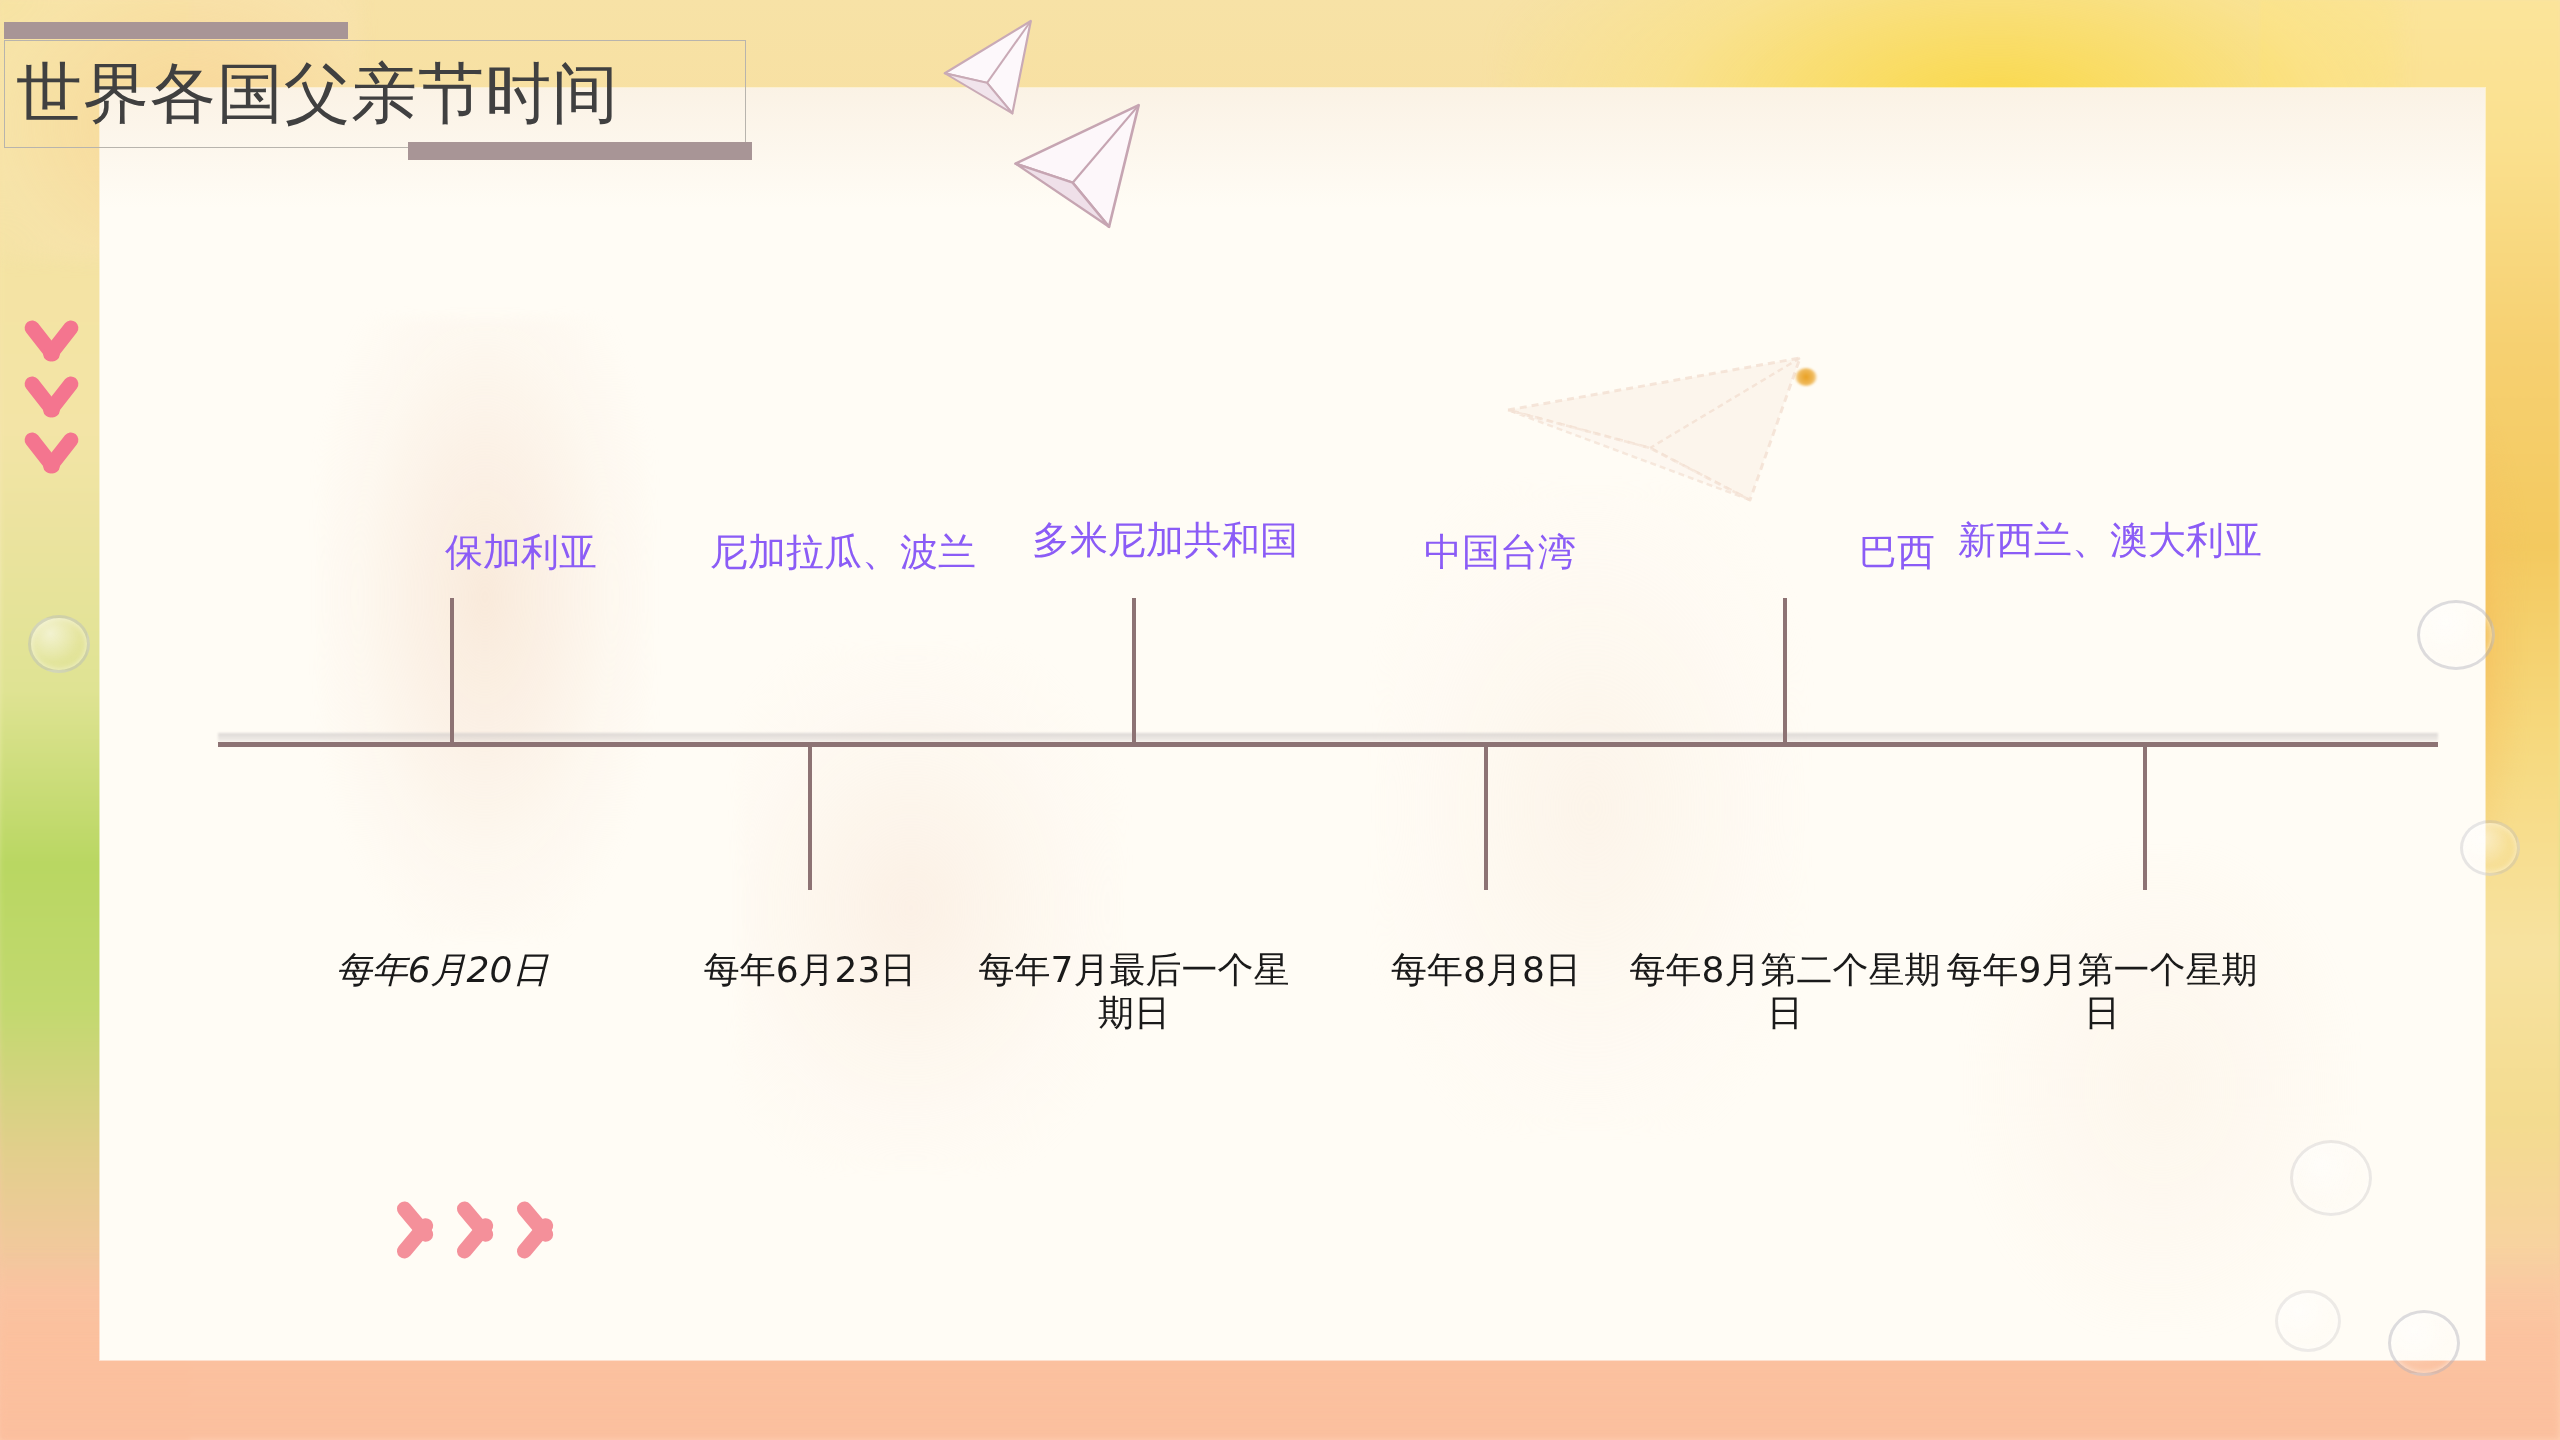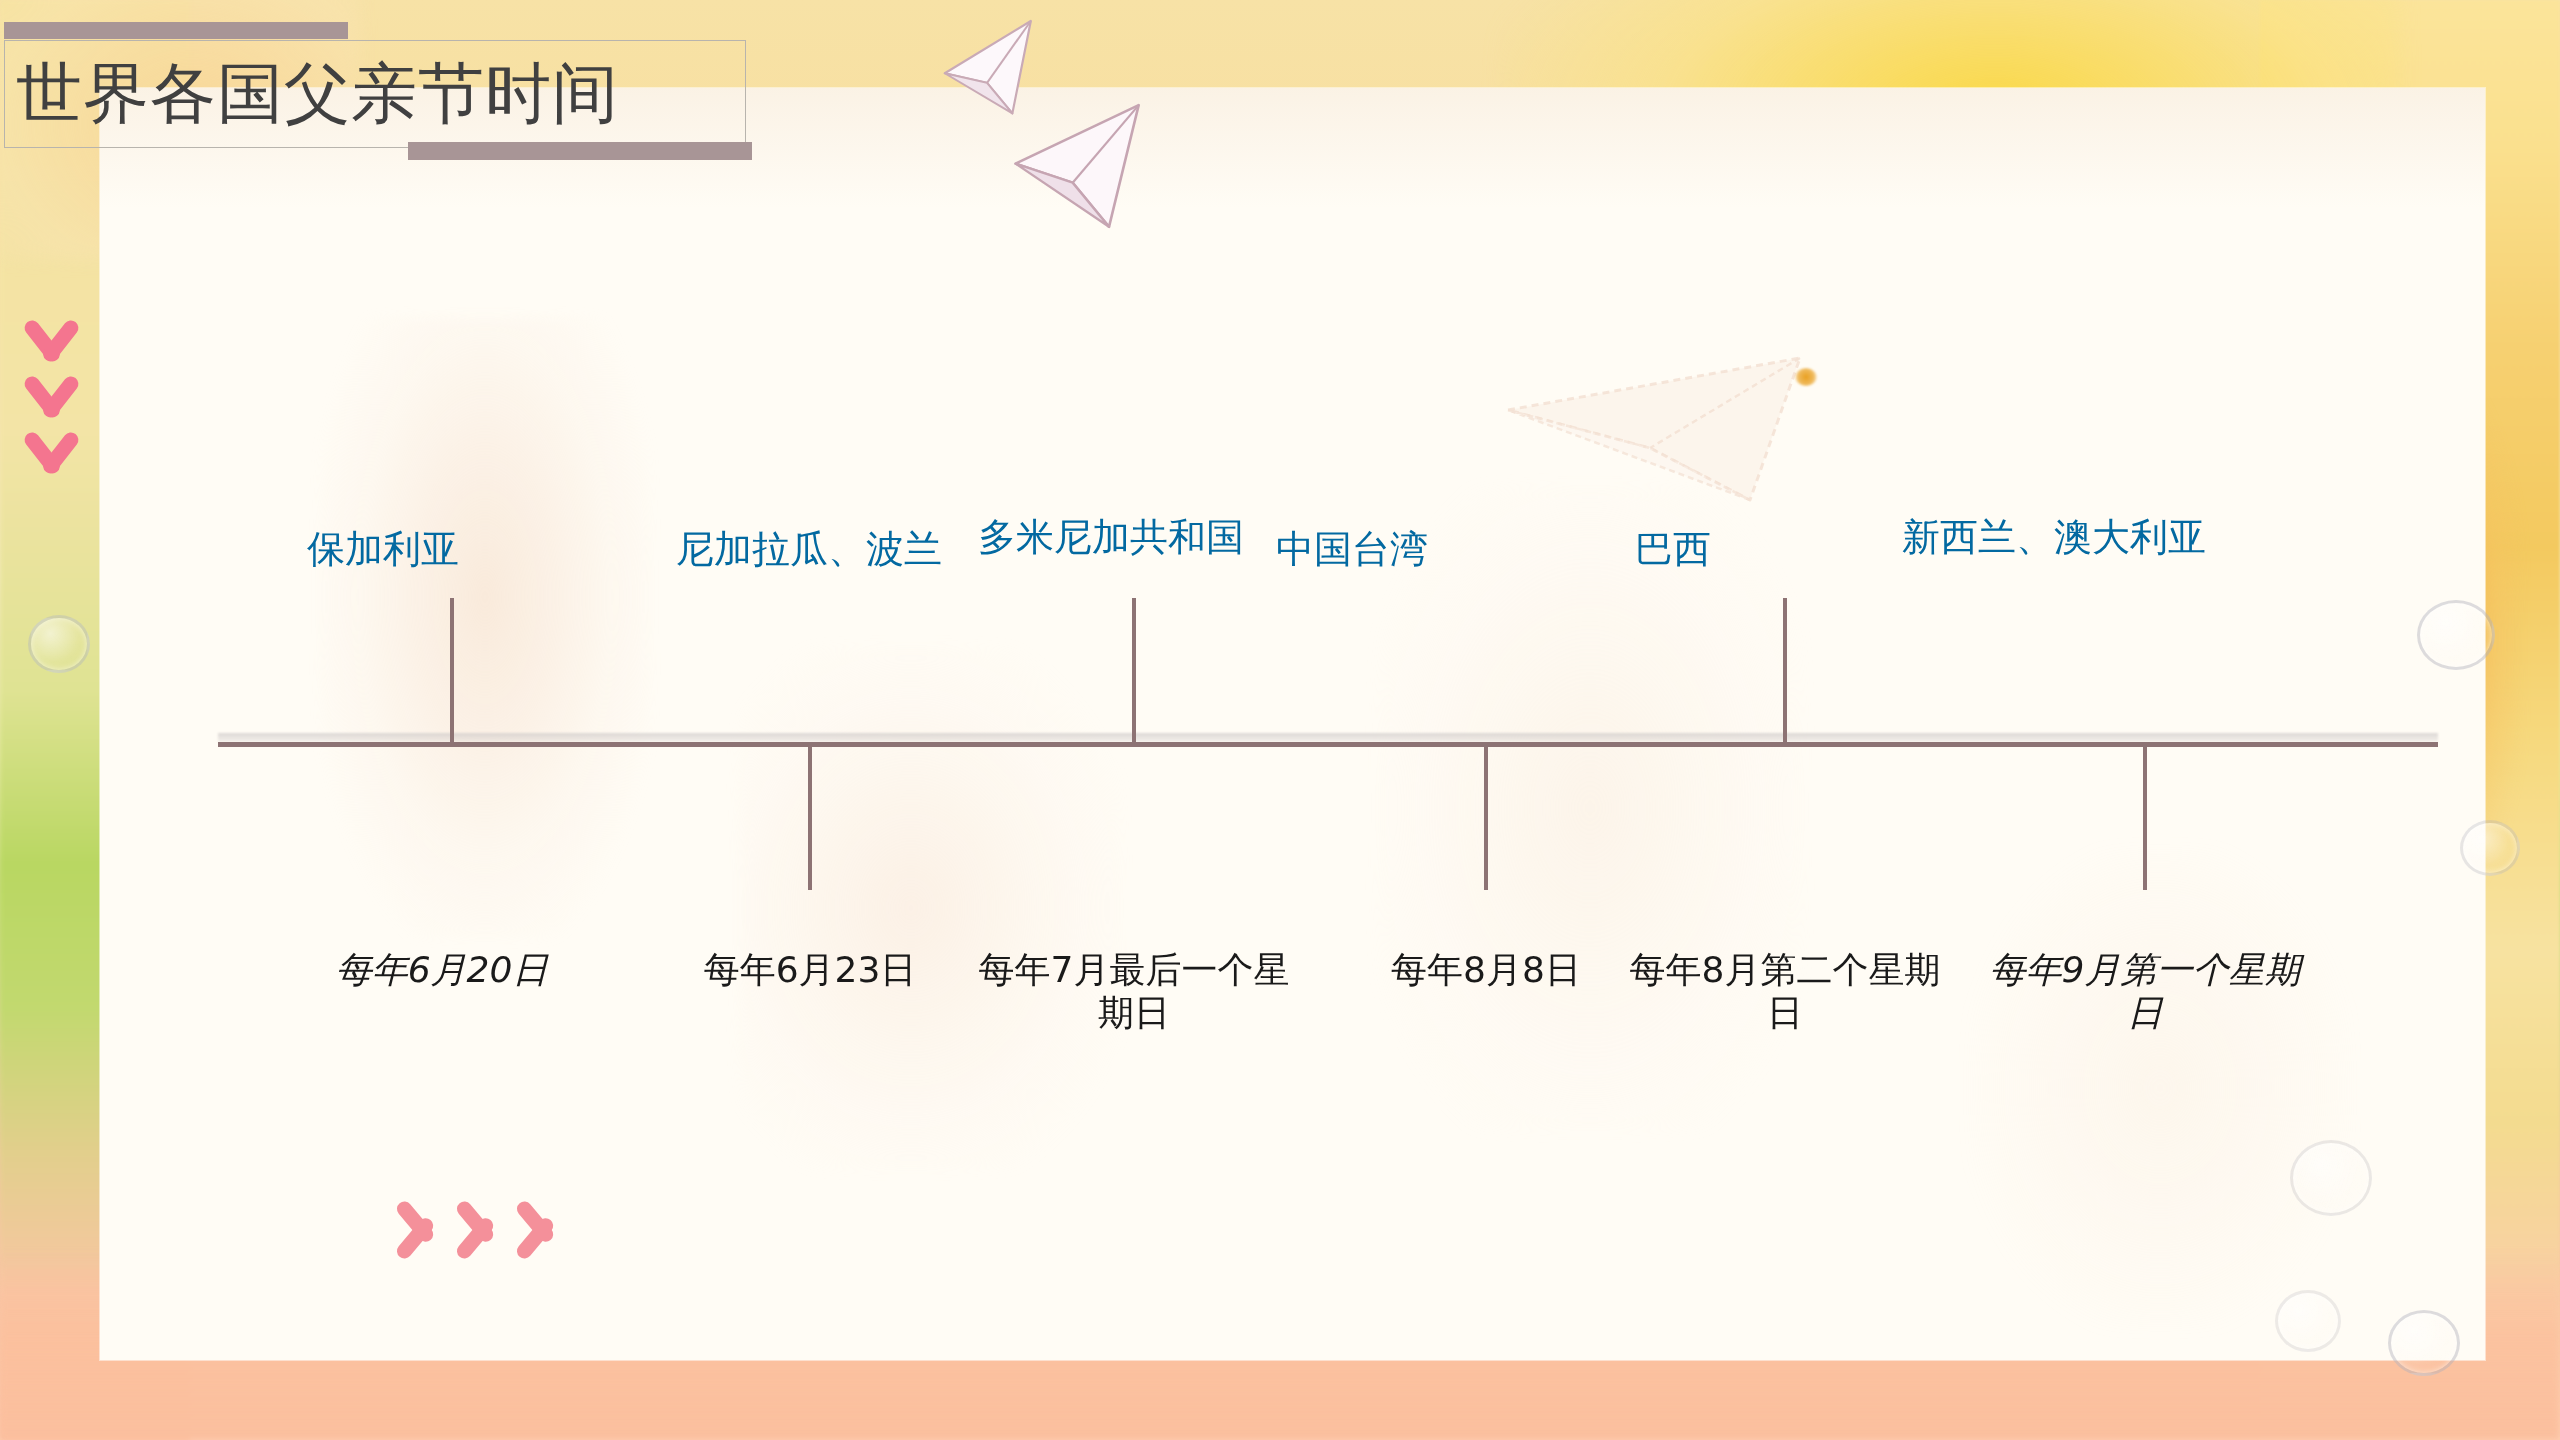--- a/index.html
+++ b/index.html
@@ -226,25 +226,25 @@
   .stem {
     position:absolute;
     width:4px;
     background:#8d7374;
   }
   .stem.up   { top:598px; height:148px; }
   .stem.down { top:742px; height:148px; }
 
   .tl-label {
     position:absolute;
-    text-align:left;
+    text-align:right;
     font-size:38px;
     line-height:1.18;
-    color:#0369a1;
-    font-family:Liberation Mono, monospace;
+    color:#8b5cf6;
+    font-family:Liberation Serif, serif;
   }
   .tl-date {
     position:absolute;
     top:948px;
     text-align:center;
     font-size:36px;
     line-height:1.2;
     color:#1a1a1a;
     font-family:"DejaVu Sans","Liberation Sans",sans-serif;
   }
@@ -357,18 +357,18 @@
           <div class="tl-date" style="left: 1341px; width: 290px;">每年8月8日</div>
         </div>
         <div class="tl-item">
           <div class="tl-label" style="left: 1635px; top: 530px; width: 300px;">巴西</div>
           <div class="stem up" style="left: 1783px;"></div>
           <div class="tl-date" style="left: 1625px; width: 320px;">每年8月第二个星期日</div>
         </div>
         <div class="tl-item">
           <div class="tl-label" style="left: 1902px; top: 518px; width: 360px;">新西兰、澳大利亚</div>
           <div class="stem down" style="left: 2143px;"></div>
-          <div class="tl-date" style="left: 1975px; width: 340px; font-style: italic;">每年9月第一个星期日</div>
+          <div class="tl-date" style="left: 1932px; width: 340px;">每年9月第一个星期日</div>
         </div>
       </div>
   </div>
 
 </div>
 
 </body></html>

